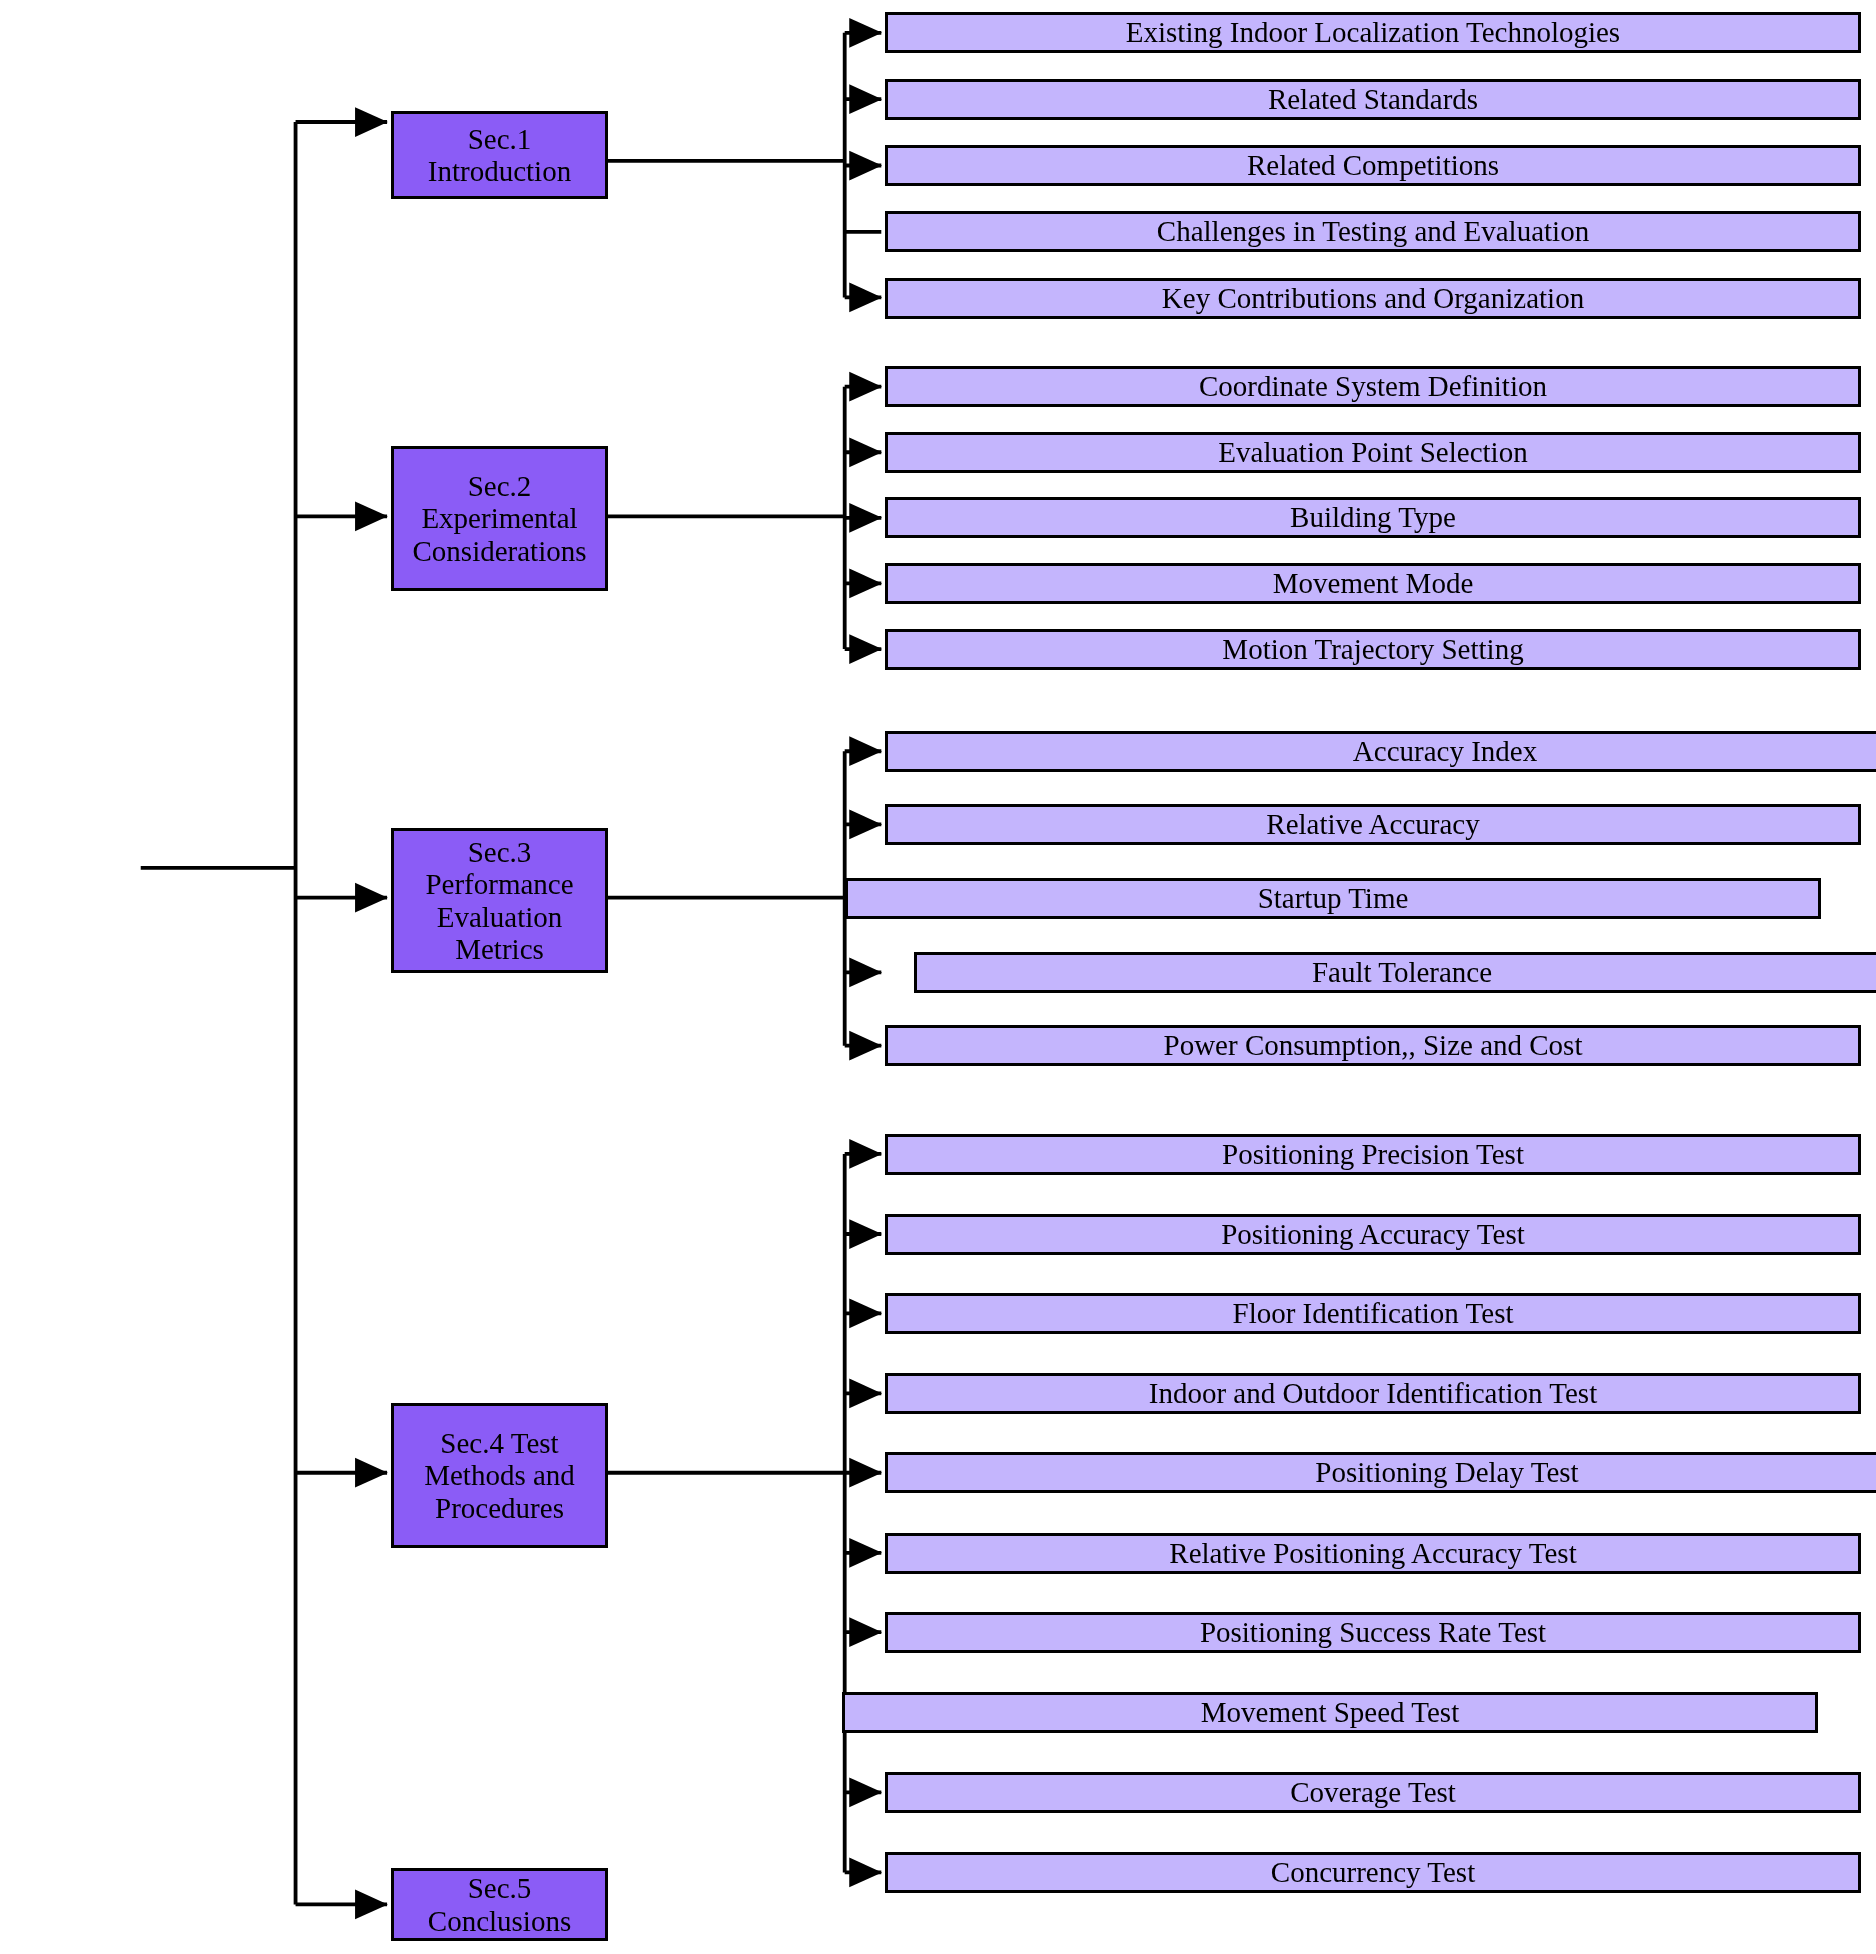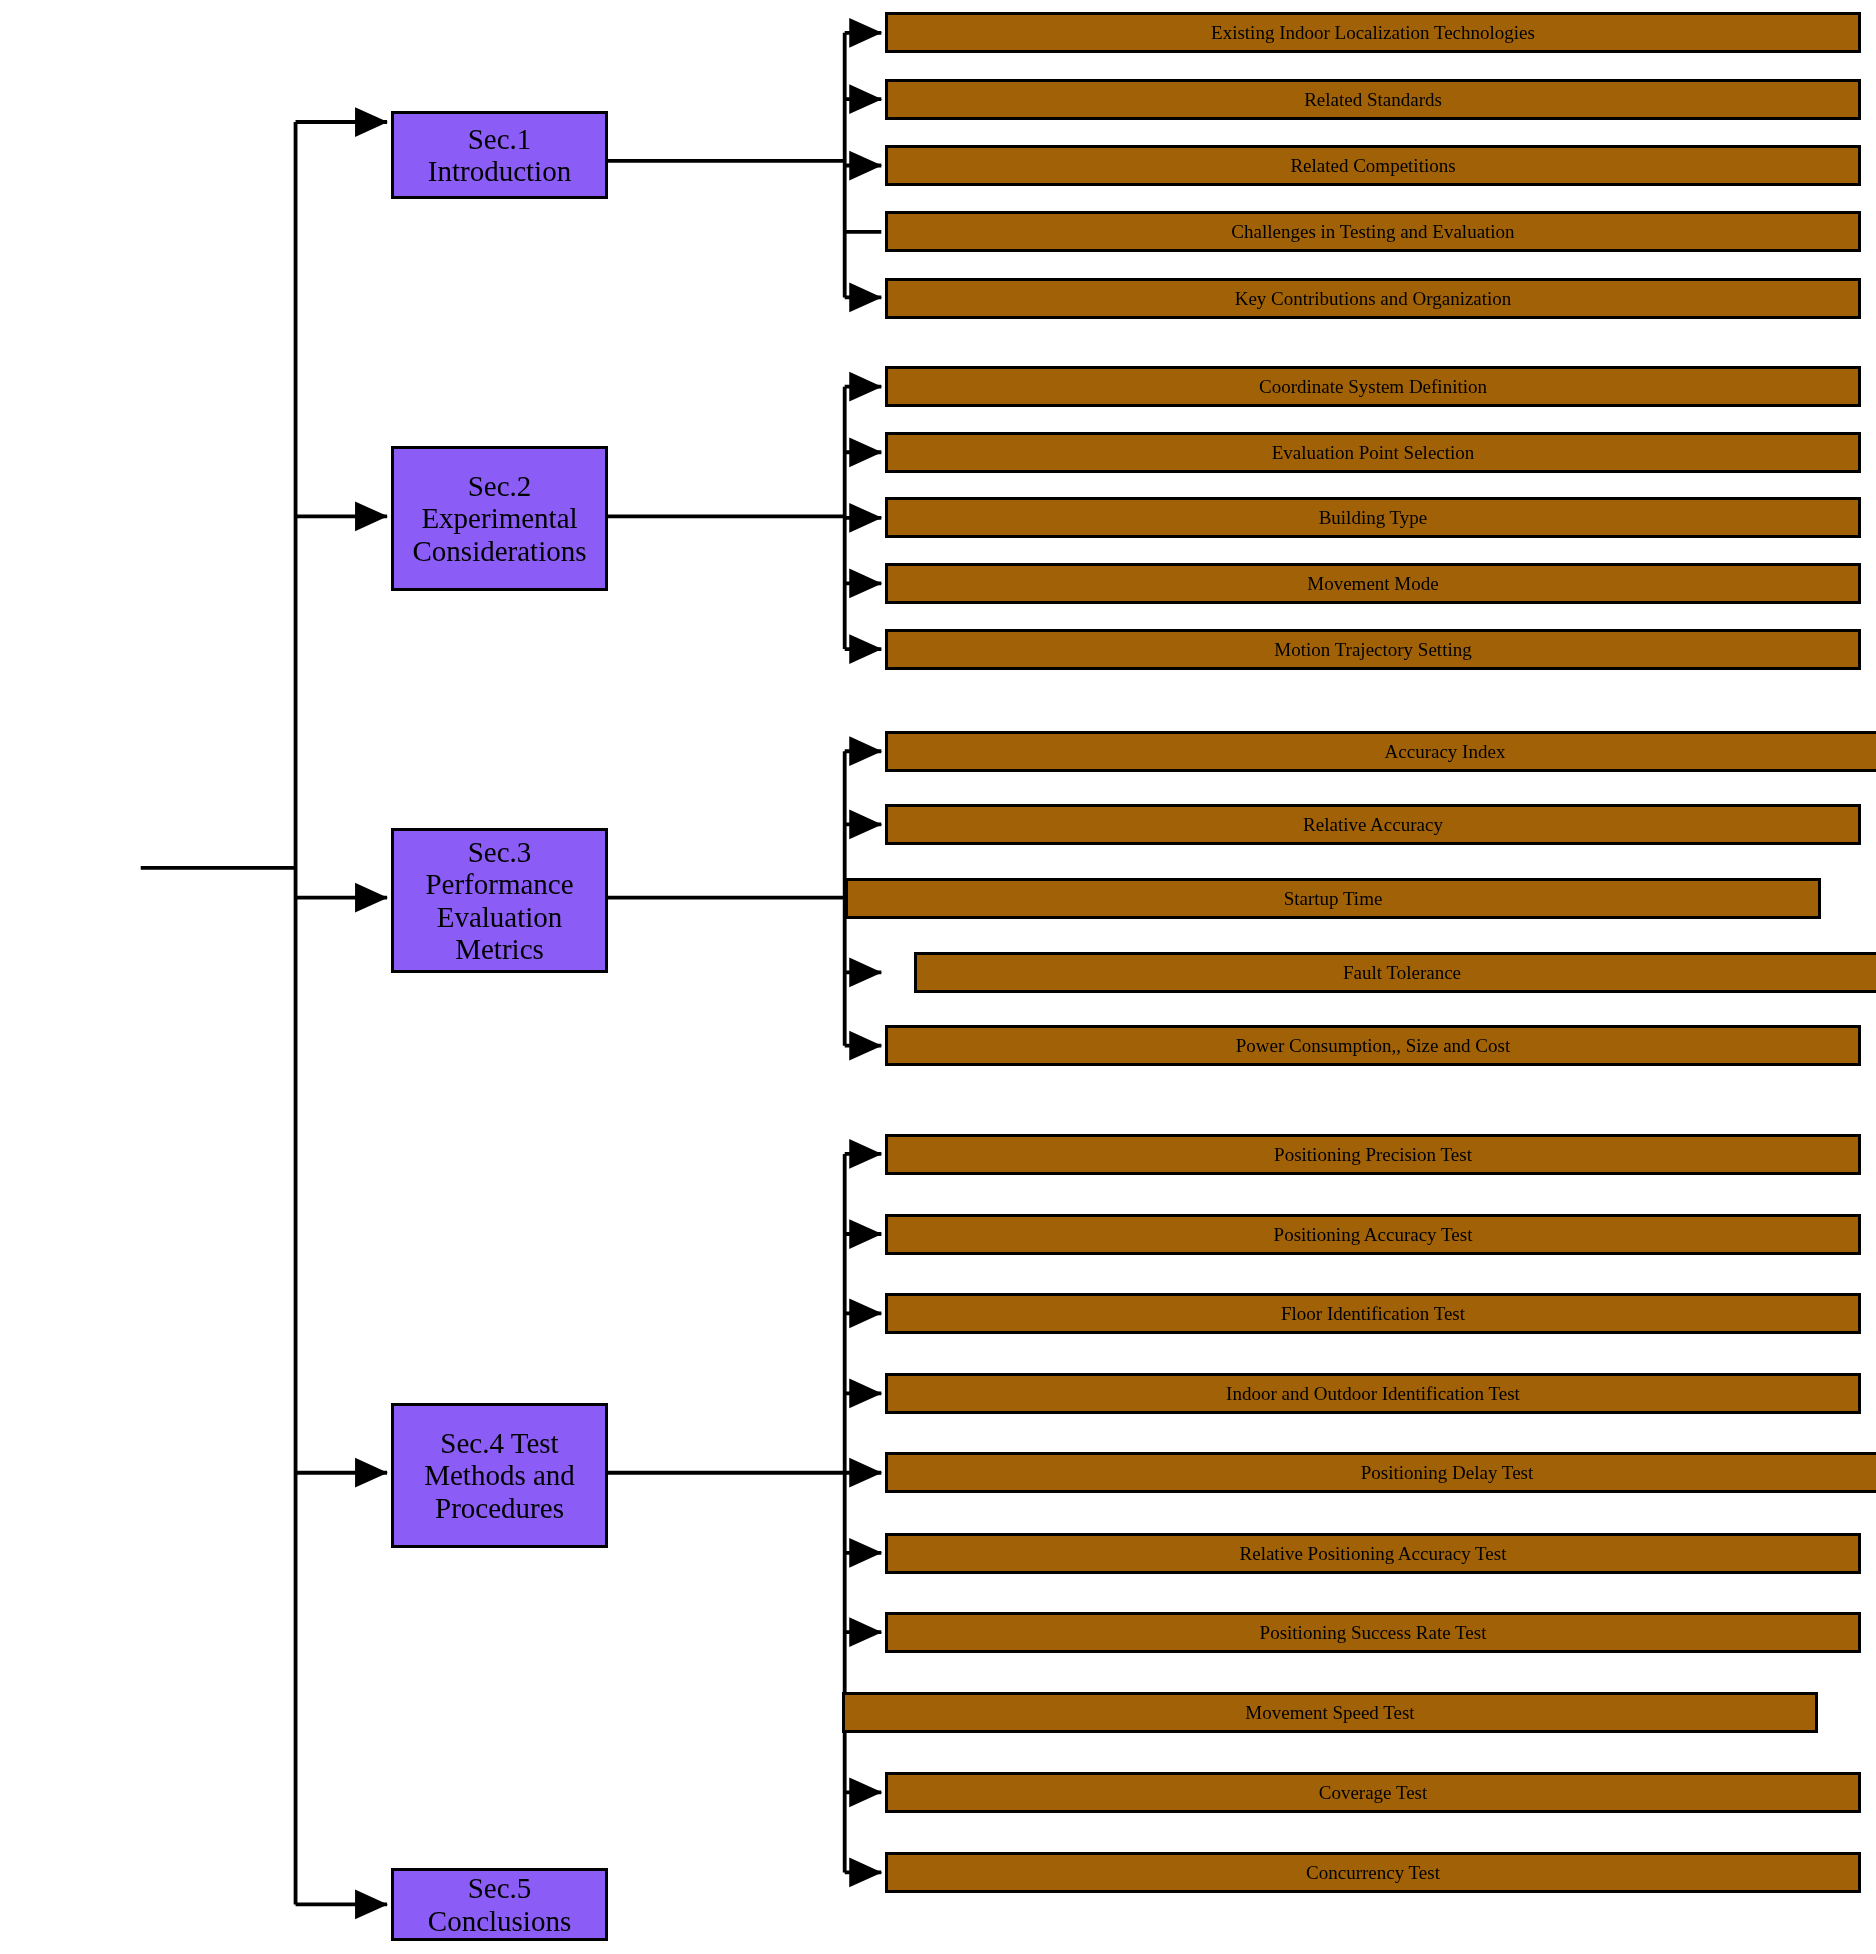--- a/index.html
+++ b/index.html
@@ -5,21 +5,21 @@
   html,body{margin:0;padding:0;background:#ffffff;}
   body{font-family:"Liberation Serif","DejaVu Serif",serif;}
   #stage{position:relative;width:1877px;height:1954px;background:#ffffff;overflow:hidden;}
   #wires{position:absolute;left:0;top:0;width:1877px;height:1954px;pointer-events:none;}
   .node{position:absolute;box-sizing:border-box;display:flex;align-items:center;
         justify-content:center;text-align:center;border:3.8px solid #000000;
         color:#000000;line-height:1.12;}
   .root{background:#f0f0f0;font-size:28px;padding:3.1px 4.6px;flex-direction:column;}
   .root span{display:block;}
   .section{background:#8b5cf6;font-size:29px;padding:3.1px 7.6px;}
-  .leaf{background:#a16207;font-size:19px;padding:1.5px 9.2px;}
+  .leaf{background:#c4b5fd;font-size:29px;padding:1.5px 9.2px;}
 </style>
 </head>
 <body>
 
 <div id="stage">
 
   <svg id="wires" viewBox="0 0 2460 2562" xmlns="http://www.w3.org/2000/svg">
     <defs>
       <marker id="ah" markerWidth="9" markerHeight="9" refX="8.4" refY="4.5" orient="auto" markerUnits="strokeWidth">
         <path d="M0,0.6 L8.6,4.5 L0,8.4 z" fill="#000"></path>

